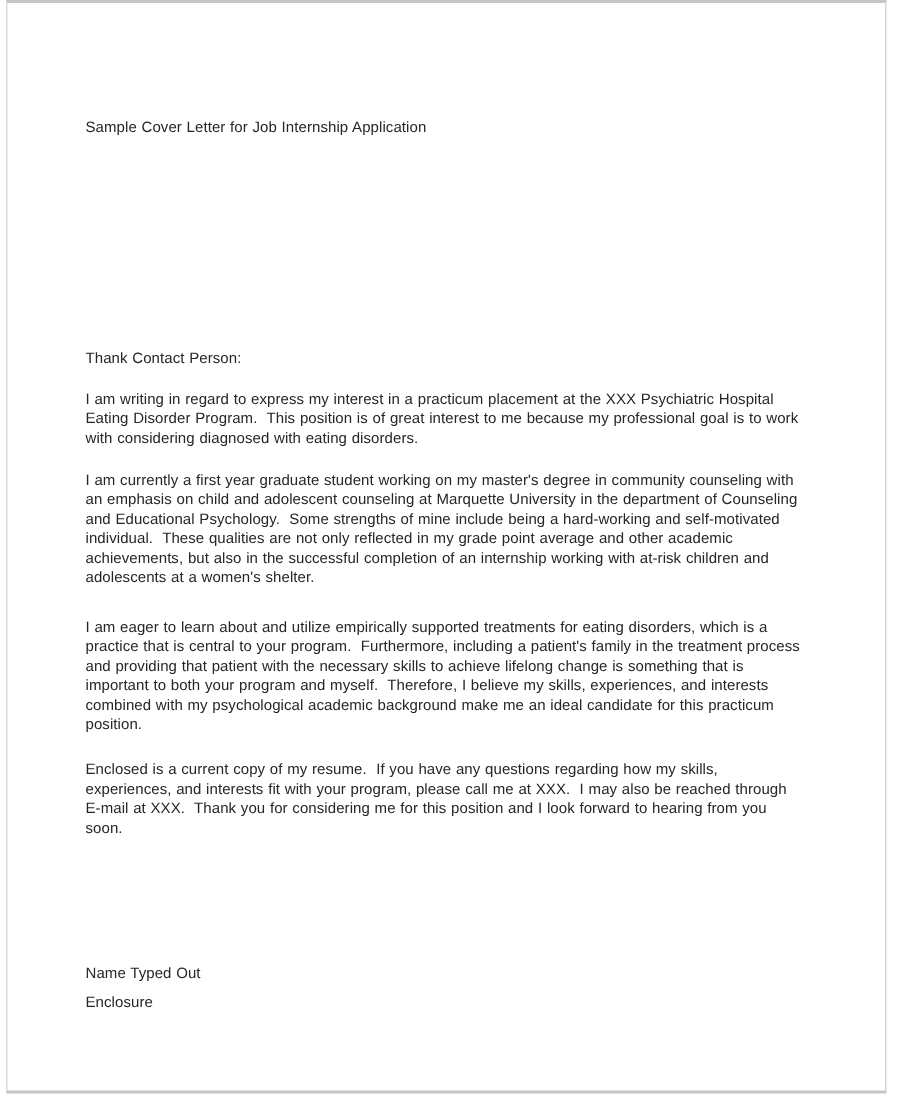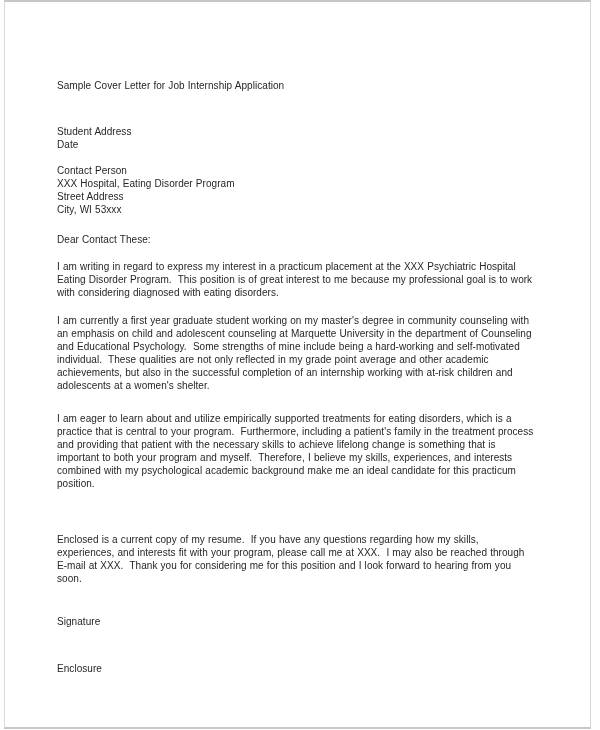--- a/index.html
+++ b/index.html
@@ -41,51 +41,45 @@
   }
 </style>
 </head>
 <body>
 
 <div class="page">
   <div class="frame"></div>
 
   <div class="block" style="top:79px">Sample Cover Letter for Job Internship Application</div>
 
-  <div class="block" style="top:125px">Student Address
-Date</div>
 
-  <div class="block" style="top:164px">Contact Person
-XXX Hospital, Eating Disorder Program
-Street Address
-City, WI 53xxx</div>
 
-  <div class="block" style="top:233px">Dear Contact These:</div>
+  <div class="block" style="top:233px">Thank Contact Person:</div>
 
   <div class="block" style="top:260px">I am writing in regard to express my interest in a practicum placement at the XXX Psychiatric Hospital
 Eating Disorder Program.  This position is of great interest to me because my professional goal is to work
 with considering diagnosed with eating disorders.</div>
 
   <div class="block" style="top:412px">I am eager to learn about and utilize empirically supported treatments for eating disorders, which is a
 practice that is central to your program.  Furthermore, including a patient's family in the treatment process
 and providing that patient with the necessary skills to achieve lifelong change is something that is
 important to both your program and myself.  Therefore, I believe my skills, experiences, and interests
 combined with my psychological academic background make me an ideal candidate for this practicum
 position.</div>
 
   <div class="block" style="top:314px">I am currently a first year graduate student working on my master's degree in community counseling with
 an emphasis on child and adolescent counseling at Marquette University in the department of Counseling
 and Educational Psychology.  Some strengths of mine include being a hard-working and self-motivated
 individual.  These qualities are not only reflected in my grade point average and other academic
 achievements, but also in the successful completion of an internship working with at-risk children and
 adolescents at a women's shelter.</div>
 
-  <div class="block" style="top:533px">Enclosed is a current copy of my resume.  If you have any questions regarding how my skills,
+  <div class="block" style="top:507px">Enclosed is a current copy of my resume.  If you have any questions regarding how my skills,
 experiences, and interests fit with your program, please call me at XXX.  I may also be reached through
 E-mail at XXX.  Thank you for considering me for this position and I look forward to hearing from you
 soon.</div>
 
 
-  <div class="block" style="top:615px">Signature</div>
 
+  <div class="block" style="top:643px">Name Typed Out</div>
 
   <div class="block" style="top:662px">Enclosure</div>
 </div>
 
 </body></html>

